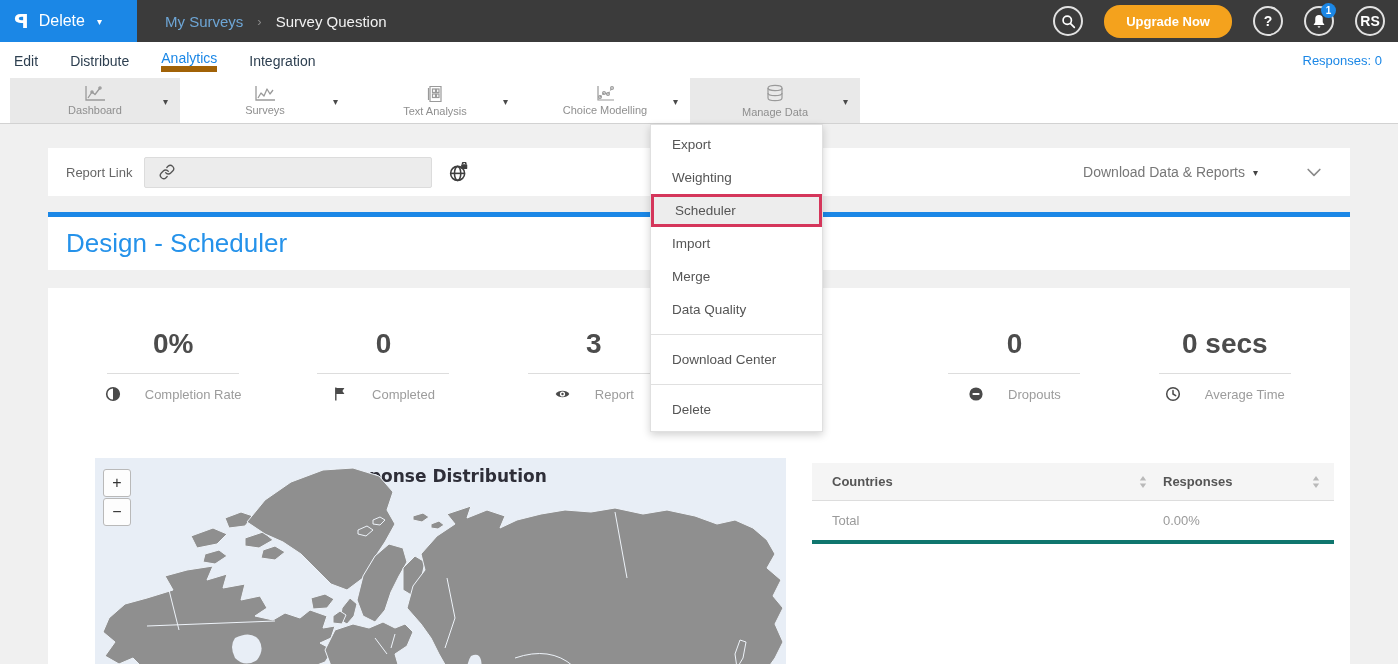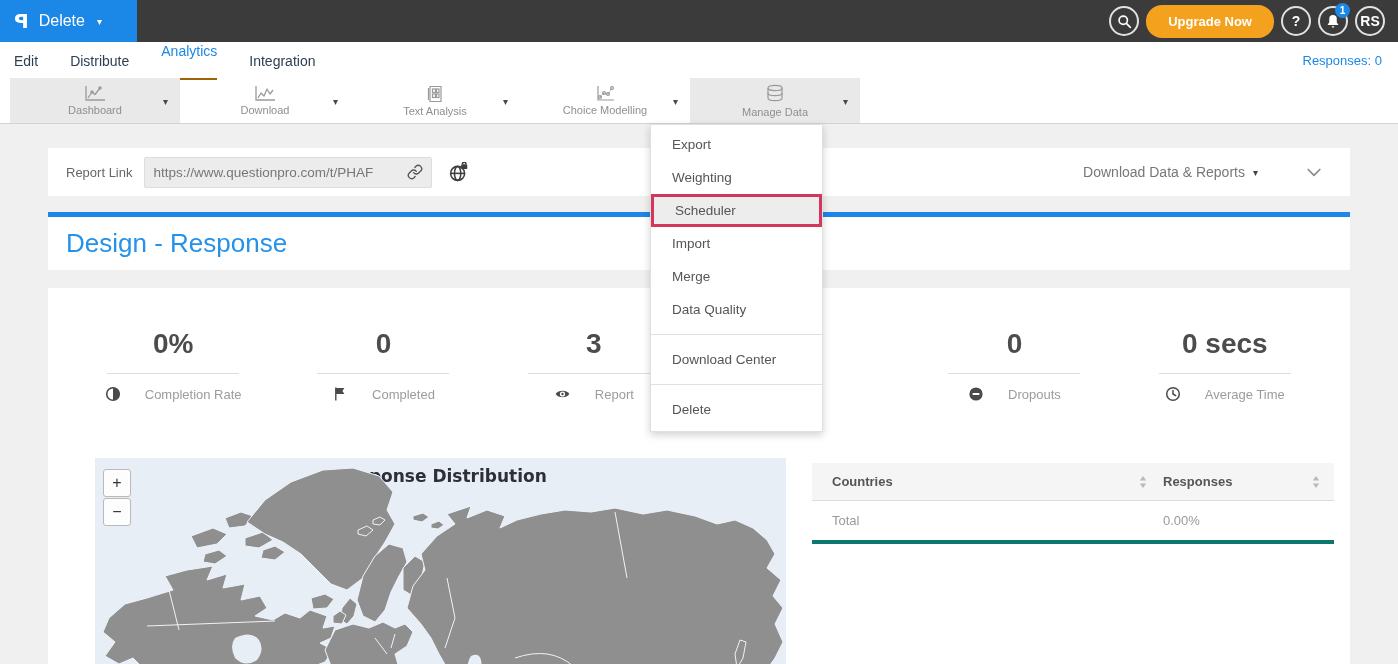--- a/index.html
+++ b/index.html
@@ -11,34 +11,34 @@
   .topbar { display:flex; align-items:center; height:42px; background:#3b3b3b; }
   .logo-box { display:flex; align-items:center; gap:10px; width:137px; height:42px;
               background:#1b87e6; color:#fff; padding-left:14px; cursor:pointer; }
   .logo-p { font-family:"DejaVu Sans", sans-serif; font-weight:bold; font-size:20px; transform:scaleX(-1); }
   .logo-label { font-size:16px; }
   .logo-caret { font-size:10px; margin-left:2px; }
   .crumbs { display:flex; align-items:center; gap:14px; margin-left:28px; font-size:15px; }
   .crumb-parent { color:#6ea6d6; }
   .crumb-sep { color:#8a8a8a; font-size:13px; }
   .crumb-current { color:#f2f2f2; }
-  .topbar-right { margin-left:auto; display:flex; align-items:center; gap:7px; padding-right:13px; }
+  .topbar-right { margin-left:auto; display:flex; align-items:center; gap:21px; padding-right:13px; }
   .circle-btn { position:relative; width:30px; height:30px; border:2px solid rgba(255,255,255,.85);
                 border-radius:50%; color:#fff; display:flex; align-items:center; justify-content:center;
                 font-size:14px; font-weight:bold; cursor:pointer; }
   .upgrade-btn { background:#f4a21d; color:#fff; font-weight:bold; font-size:13px;
                  border:none; border-radius:16px; padding:9px 22px; cursor:pointer; }
   .badge { position:absolute; top:-5px; right:-4px; min-width:15px; height:15px; background:#1b87e6;
            border-radius:50%; color:#fff; font-size:10px; font-weight:bold;
            display:flex; align-items:center; justify-content:center; }
 
   
   .section-nav { display:flex; align-items:center; height:36px; background:#fff; padding:0 14px; }
   .nav-item { font-size:14px; color:#2d3f50; margin-right:32px; cursor:pointer; padding-top:2px; }
-  .nav-item.active { color:#1b87e6; border-bottom:2px solid #a16207; padding-bottom:19px; }
+  .nav-item.active { color:#1b87e6; border-bottom:6px solid #a16207; padding-bottom:0; }
   .responses-link { margin-left:auto; font-size:13px; color:#1b87e6; cursor:pointer; padding-right:2px; }
 
   
   .toolbar { display:flex; height:46px; background:#fff; border-bottom:1px solid #d2d2d2; padding-left:10px; }
   .tool-tab { position:relative; width:170px; display:flex; flex-direction:column; align-items:center;
               justify-content:center; gap:2px; cursor:pointer; color:#9a9a9a; }
   .tool-tab.active { background:#e9e9e9; }
   .tool-tab .tab-label { font-size:11px; color:#8f8f8f; }
   .tab-caret { position:absolute; right:12px; top:50%; transform:translateY(-50%);
                font-size:10px; color:#4a4a4a; }
@@ -108,20 +108,25 @@
 <body>
 
 <div class="page">
 
   <div class="topbar">
     <div class="logo-box">
       <span class="logo-p">P</span>
       <span class="logo-label">Delete</span>
       <span class="logo-caret">▾</span>
     </div>
+    <div class="crumbs">
+      <span class="crumb-parent">My Surveys</span>
+      <span class="crumb-sep">›</span>
+      <span class="crumb-current">Survey Question</span>
+    </div>
     <div class="topbar-right">
       <div class="circle-btn">
         <svg width="15" height="15" viewBox="0 0 18 18" fill="none" stroke="currentColor" stroke-width="2" stroke-linecap="round">
             <circle cx="7.5" cy="7.5" r="5"></circle>
             <line x1="11.5" y1="11.5" x2="16" y2="16"></line>
           </svg>
       </div>
       <button class="upgrade-btn">Upgrade Now</button>
       <div class="circle-btn">
         <span>?</span>
@@ -156,21 +161,21 @@
           <circle cx="16" cy="3" r="1.1"></circle>
         </svg>
       <span class="tab-label">Dashboard</span>
       <span class="tab-caret">▾</span>
     </div>
     <div class="tool-tab">
       <svg class="tab-ic" width="22" height="17" viewBox="0 0 22 17" fill="none" stroke="currentColor" stroke-width="1.3">
           <path d="M2,1v14h19"></path>
           <path d="M4,13l3,-5l3,3l3,-7l3,5l3,-4" stroke-linejoin="round"></path>
         </svg>
-      <span class="tab-label">Download</span>
+      <span class="tab-label">Surveys</span>
       <span class="tab-caret">▾</span>
     </div>
     <div class="tool-tab">
       <svg class="tab-ic" width="18" height="18" viewBox="0 0 18 18" fill="none" stroke="currentColor" stroke-width="1.2">
           <path d="M4,1.5h11v15h-11z"></path>
           <path d="M2.5,3v12"></path>
           <rect x="6.5" y="4" width="3" height="3.5"></rect>
           <rect x="10.5" y="4" width="2.5" height="3.5"></rect>
           <rect x="6.5" y="9" width="3" height="3.5"></rect>
           <rect x="10.5" y="9" width="2.5" height="3.5"></rect>
@@ -199,21 +204,20 @@
       <span class="tab-label">Manage Data</span>
       <span class="tab-caret">▾</span>
     </div>
   </div>
 
   <div class="content">
 
     <div class="report-bar">
       <span class="report-label">Report Link</span>
       <div class="url-box">
-        <input type="text" readonly="" value="https://www.questionpro.com/t/PHAF" style="">
         <span class="link-ic">
           <svg width="16" height="16" viewBox="0 0 24 24" fill="none" stroke="currentColor" stroke-width="2" stroke-linecap="round" stroke-linejoin="round">
               <path d="M10 13a5 5 0 0 0 7.54.54l3-3a5 5 0 0 0-7.07-7.07l-1.72 1.71"></path>
               <path d="M14 11a5 5 0 0 0-7.54-.54l-3 3a5 5 0 0 0 7.07 7.07l1.71-1.71"></path>
             </svg>
         </span>
       </div>
       <span class="globe-ic">
         <svg width="21" height="21" viewBox="0 0 24 24" fill="none" stroke="currentColor" stroke-width="1.8">
             <circle cx="11" cy="13" r="8"></circle>
@@ -230,21 +234,21 @@
       <span class="collapse-chevron">
         <svg width="20" height="20" viewBox="0 0 24 24" fill="none" stroke="currentColor" stroke-width="2" stroke-linecap="round" stroke-linejoin="round">
             <polyline points="5,9 12,16 19,9"></polyline>
           </svg>
       </span>
     </div>
 
     <div class="blue-rule"></div>
 
     <div class="title-panel">
-      <span class="page-title">Design - Response</span>
+      <span class="page-title">Design - Scheduler</span>
     </div>
 
     <div class="main-panel">
 
       <div class="stats-row">
         <div class="stat">
           <div class="stat-value">0%</div>
           <hr class="stat-rule">
           <div class="stat-caption">
             <span class="stat-ic">

